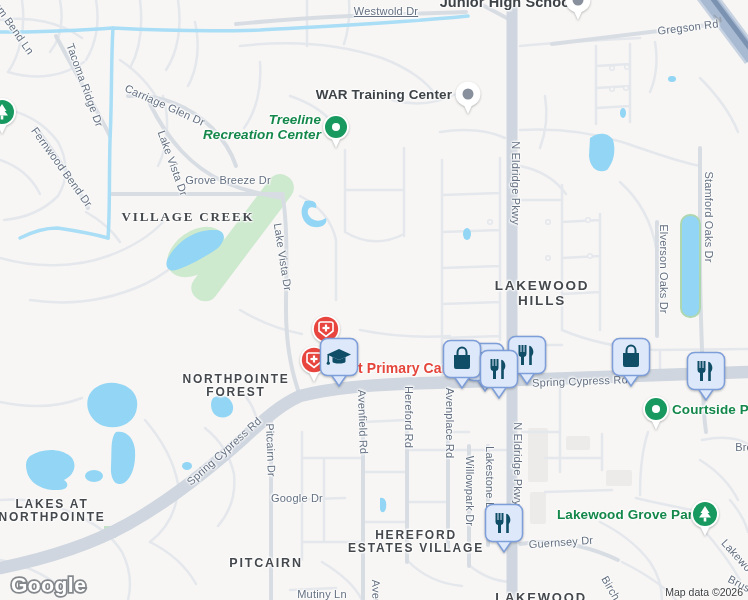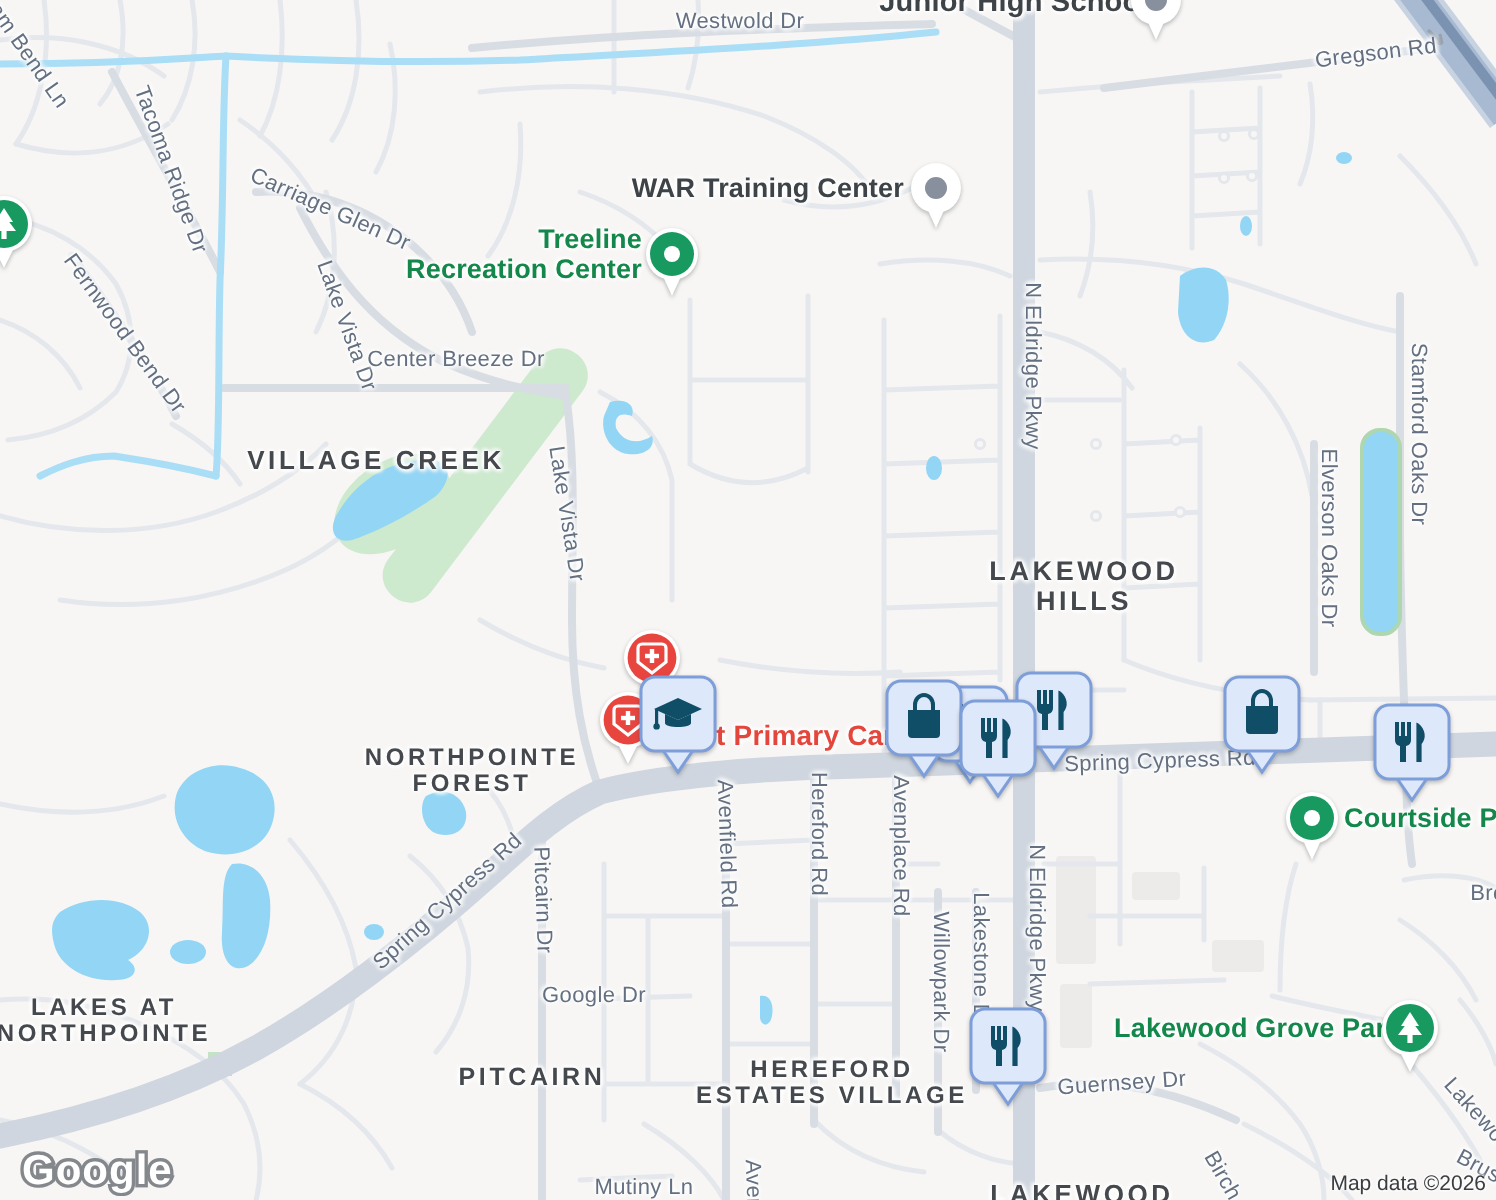--- a/index.html
+++ b/index.html
@@ -175,63 +175,63 @@
         <ellipse cx="467" cy="234" rx="4" ry="6"></ellipse>
         <path d="M380,498 C385,497 387,502 386,508 C385,513 381,514 380,509 Z"></path>
         <ellipse cx="672" cy="79" rx="4" ry="3"></ellipse>
         <ellipse cx="623" cy="113" rx="3" ry="5"></ellipse>
       </g>
       <rect x="681" y="215" width="19" height="102" rx="9" fill="var(--water)" stroke="var(--park_border)" stroke-width="2"></rect>
     </g>
   </svg>
 
   <div id="labels">
-      <div class="lbl street" style="left: 370px; top: 11px; transform: translate(-50%, -50%) rotate(0deg);">Westwold Dr</div>
+      <div class="lbl street" style="left: 386px; top: 11px; transform: translate(-50%, -50%) rotate(0deg); text-decoration: underline;">Westwold Dr</div>
       <div class="lbl street" style="left: 688px; top: 27px; transform: translate(-50%, -50%) rotate(-7deg);">Gregson Rd</div>
       <div class="lbl street" style="left: 14px; top: 28px; transform: translate(-50%, -50%) rotate(55deg);">am Bend Ln</div>
       <div class="lbl street" style="left: 85px; top: 85px; transform: translate(-50%, -50%) rotate(70deg);">Tacoma Ridge Dr</div>
       <div class="lbl street" style="left: 62px; top: 167px; transform: translate(-50%, -50%) rotate(54deg);">Fernwood Bend Dr</div>
       <div class="lbl street" style="left: 165px; top: 105px; transform: translate(-50%, -50%) rotate(24deg);">Carriage Glen Dr</div>
       <div class="lbl street" style="left: 173px; top: 163px; transform: translate(-50%, -50%) rotate(70deg);">Lake Vista Dr</div>
       <div class="lbl street" style="left: 283px; top: 257px; transform: translate(-50%, -50%) rotate(81deg);">Lake Vista Dr</div>
-      <div class="lbl street" style="left: 228px; top: 180px; transform: translate(-50%, -50%) rotate(0deg);">Center Breeze Dr</div>
+      <div class="lbl street" style="left: 228px; top: 180px; transform: translate(-50%, -50%) rotate(0deg);">Grove Breeze Dr</div>
       <div class="lbl street" style="left: 516px; top: 183px; transform: translate(-50%, -50%) rotate(90deg);">N Eldridge Pkwy</div>
       <div class="lbl street" style="left: 518px; top: 464px; transform: translate(-50%, -50%) rotate(90deg);">N Eldridge Pkwy</div>
       <div class="lbl street" style="left: 709px; top: 217px; transform: translate(-50%, -50%) rotate(90deg);">Stamford Oaks Dr</div>
       <div class="lbl street" style="left: 664px; top: 269px; transform: translate(-50%, -50%) rotate(90deg);">Elverson Oaks Dr</div>
       <div class="lbl street" style="left: 580px; top: 381px; transform: translate(-50%, -50%) rotate(-2deg);">Spring Cypress Rd</div>
       <div class="lbl street" style="left: 224px; top: 451px; transform: translate(-50%, -50%) rotate(-42deg);">Spring Cypress Rd</div>
       <div class="lbl street" style="left: 271px; top: 450px; transform: translate(-50%, -50%) rotate(88deg);">Pitcairn Dr</div>
       <div class="lbl street" style="left: 363px; top: 422px; transform: translate(-50%, -50%) rotate(88deg);">Avenfield Rd</div>
       <div class="lbl street" style="left: 409px; top: 417px; transform: translate(-50%, -50%) rotate(90deg);">Hereford Rd</div>
       <div class="lbl street" style="left: 450px; top: 423px; transform: translate(-50%, -50%) rotate(90deg);">Avenplace Rd</div>
       <div class="lbl street" style="left: 470px; top: 491px; transform: translate(-50%, -50%) rotate(90deg);">Willowpark Dr</div>
       <div class="lbl street" style="left: 490px; top: 480px; transform: translate(-50%, -50%) rotate(90deg);">Lakestone Dr</div>
       <div class="lbl street" style="left: 297px; top: 498px; transform: translate(-50%, -50%) rotate(0deg);">Google Dr</div>
       <div class="lbl street" style="left: 561px; top: 542px; transform: translate(-50%, -50%) rotate(-4deg);">Guernsey Dr</div>
       <div class="lbl street" style="left: 322px; top: 594px; transform: translate(-50%, -50%) rotate(0deg);">Mutiny Ln</div>
       <div class="lbl street" style="left: 377px; top: 612px; transform: translate(-50%, -50%) rotate(88deg);">Avenfield Rd</div>
       <div class="lbl street" style="left: 611px; top: 588px; transform: translate(-50%, -50%) rotate(60deg);">Birch</div>
       <div class="lbl street" style="left: 741px; top: 560px; transform: translate(-50%, -50%) rotate(48deg);">Lakewood</div>
       <div class="lbl street" style="left: 744px; top: 447px; transform: translate(-50%, -50%) rotate(0deg);">Bro</div>
       <div class="lbl street" style="left: 742px; top: 585px; transform: translate(-50%, -50%) rotate(28deg);">Brush</div>
-      <div class="lbl area" style="left: 188px; top: 230px; font-size: 13px; transform: translate(-50%, -50%) rotate(0deg);">VILLAGE CREEK</div>
+      <div class="lbl area" style="left: 188px; top: 216px; font-size: 13px; transform: translate(-50%, -50%) rotate(0deg); font-family: Liberation Serif, serif;">VILLAGE CREEK</div>
       <div class="lbl area" style="left: 542px; top: 293px; font-size: 13.5px; line-height: 15px; transform: translate(-50%, -50%) rotate(0deg);">LAKEWOOD
 HILLS</div>
       <div class="lbl area" style="left: 236px; top: 385px; font-size: 12px; line-height: 12.5px; transform: translate(-50%, -50%) rotate(0deg);">NORTHPOINTE
 FOREST</div>
       <div class="lbl area" style="left: 52px; top: 510px; font-size: 12px; line-height: 12.5px; transform: translate(-50%, -50%) rotate(0deg);">LAKES AT
 NORTHPOINTE</div>
-      <div class="lbl area" style="left: 266px; top: 539px; font-size: 12.5px; transform: translate(-50%, -50%) rotate(0deg); text-align: center;">PITCAIRN</div>
+      <div class="lbl area" style="left: 266px; top: 563px; font-size: 12.5px; transform: translate(-50%, -50%) rotate(0deg); text-align: center;">PITCAIRN</div>
       <div class="lbl area" style="left: 416px; top: 541px; font-size: 12px; line-height: 12.5px; transform: translate(-50%, -50%) rotate(0deg);">HEREFORD
 ESTATES VILLAGE</div>
       <div class="lbl area" style="left: 541px; top: 597px; font-size: 13px; transform: translate(-50%, -50%) rotate(0deg);">LAKEWOOD</div>
       <div class="lbl poi dark" style="left: 507px; top: 2px; font-size: 14.5px; transform: translate(-50%, -50%) rotate(0deg);">Junior High School</div>
       <div class="lbl poi dark" style="left: 452px; top: 94px; font-size: 13.5px; text-align: left; transform: translate(-100%, -50%) rotate(0deg);">WAR Training Center</div>
-      <div class="lbl poi green" style="left: 321px; top: 127px; font-size: 13.5px; text-align: right; transform: translate(-100%, -50%) rotate(0deg);">Treeline
+      <div class="lbl poi green" style="left: 321px; top: 127px; font-size: 13.5px; text-align: right; transform: translate(-100%, -50%) rotate(0deg); font-style: italic;">Treeline
 Recreation Center</div>
       <div class="lbl poi red" style="left: 358px; top: 368px; font-size: 14px; text-align: left; transform: translate(0%, -50%) rotate(0deg);">t Primary Care</div>
       <div class="lbl poi green" style="left: 672px; top: 409px; font-size: 13.5px; text-align: left; transform: translate(0%, -50%) rotate(0deg);">Courtside Pic</div>
       <div class="lbl poi green" style="left: 557px; top: 514px; font-size: 13.5px; text-align: left; transform: translate(0%, -50%) rotate(0deg);">Lakewood Grove Park</div>
       <div class="pin" style="left: 468px; top: 94px;">
         <svg width="34" height="56" viewBox="-17 -28 34 56">
           <path d="M-5,9 L0,20 L5,9 Z" fill="#fff"></path>
           <circle r="12.5" fill="#fff"></circle>
           <circle r="5.5" fill="var(--pin_dot_gray)"></circle>
         </svg>

